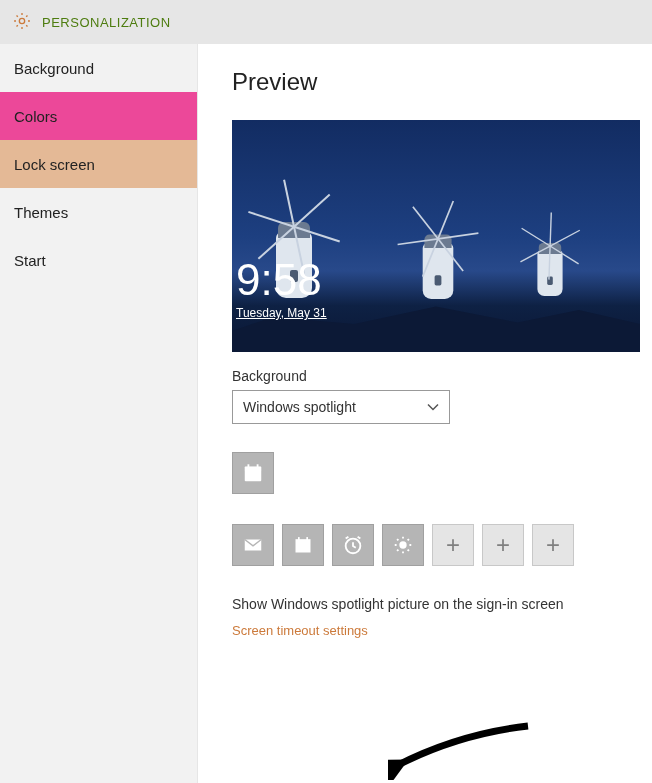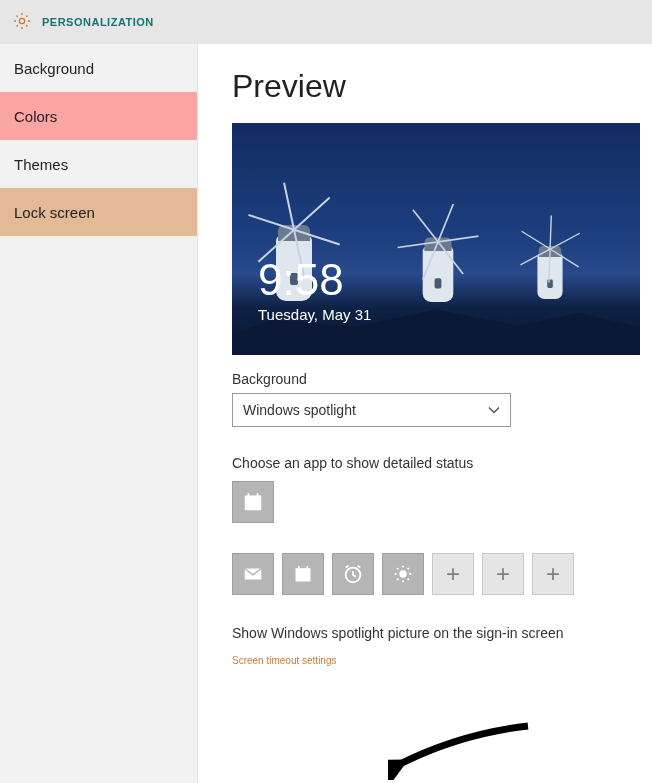--- a/index.html
+++ b/index.html
@@ -8,39 +8,39 @@
     font-family: "Segoe UI", Arial, sans-serif;
     font-size: 14px; color: #222; background: #fff;
     overflow: hidden; position: relative;
   }
   .header {
     height: 44px; background: #e6e6e6;
     display: flex; align-items: center; gap: 10px;
     padding: 0 12px;
   }
   .header .icon { color: #cc7a3b; }
-  .header .title { font-size: 11px; font-weight: 700; letter-spacing: .5px; color: #0f766e; }
+  .header .title { font-size: 13px; font-weight: 400; letter-spacing: .5px; color: #4d7c0f; }
   .layout { display: flex; height: calc(783px - 44px); border-radius: 25px; }
   .sidebar {
     width: 198px; background: #f2f2f2;
     border-right: 1px solid #e6e6e6;
   }
   .side-item {
     height: 48px; padding: 0 14px;
     display: flex; align-items: center; font-size: 15px; color: #222;
     cursor: default;
   }
-  .side-item.hover  { background: #fca5a5; }
+  .side-item.hover  { background: #ec4899; }
   .side-item.active { background: #e4b996; }
   .main {
     flex: 1; background: #fff;
     padding: 24px 24px 10px 34px;
     overflow: hidden;
   }
-  h2.page-title { font-weight: 400; font-size: 32px; margin-bottom: 18px; color: #222; }
+  h2.page-title { font-weight: 400; font-size: 24px; margin-bottom: 24px; color: #222; }
 
   .preview {
     width: 408px; height: 232px; position: relative;
     background: linear-gradient(#122c62 0%, #1d3f80 50%, #28498a 65%, #0e2144 80%, #0a1633 100%);
     margin-bottom: 16px; overflow: hidden;
   }
   .hill { position:absolute; bottom:0; left:0; right:0; height:70px;
           background:#0c1936;
           clip-path: polygon(0 70%, 10% 50%, 30% 60%, 50% 35%, 70% 58%, 85% 40%, 100% 60%, 100% 100%, 0 100%); }
   .windmill { position:absolute; bottom:54px; }
@@ -52,27 +52,27 @@
   .blades { position:absolute; top:-6px; left:50%; width:2px; height:2px; }
   .blade  { position:absolute; left:0; top:0; width:48px; height:2px; background:#c8d2e0;
             transform-origin: 0 50%; }
   .wm1 .blades { transform: rotate(18deg); }
   .wm2 .blades { transform: rotate(-8deg); }
   .wm3 .blades { transform: rotate(32deg); }
   .wm1 { left:44px; }
   .wm2 { left:188px; transform:scale(.85); bottom:48px; }
   .wm3 { left:300px; transform:scale(.7);  bottom:46px; }
 
-  .clock { position:absolute; left:26px; bottom:32px; color:#fff; }
+  .clock { position:absolute; left:4px; bottom:32px; color:#fff; }
   .clock .time { font-size:44px; font-weight:300; line-height:1; }
-  .clock .date { font-size:15px; margin-top:4px; }
+  .clock .date { font-size:12px; margin-top:4px;text-decoration:underline; }
 
   .field-label { font-size:14px; color:#333; margin-bottom:6px; }
   .dropdown {
-    width:279px; height:34px; border:1px solid #999; background:#fff;
+    width:218px; height:34px; border:1px solid #999; background:#fff;
     display:flex; align-items:center; justify-content:space-between;
     padding:0 10px; font-size:14px; color:#333; margin-bottom:28px;
     cursor:default;
   }
   .chev { width:12px; height:12px; }
 
   .section-label { font-size:14px; color:#333; margin-bottom:10px; }
   .tile-row { display:flex; gap:8px; margin-bottom:30px; }
   .tile {
     width:42px; height:42px; background:#b5b5b5;
@@ -85,21 +85,21 @@
 
   .toggle-row { display:flex; align-items:center; gap:12px; margin:8px 0 18px; }
   .toggle {
     width:46px; height:20px; background:#cc7a3b; border-radius:10px;
     position:relative;
   }
   .toggle .knob {
     position:absolute; right:2px; top:2px; width:16px; height:16px;
     background:#fff; border-radius:50%;
   }
-  .link { color:#cc7a3b; font-size:10px;margin-top:20px; }
+  .link { color:#cc7a3b; font-size:13px;margin-top:20px; }
 
   .arrow-annot {
     position:absolute; left:388px; top:720px; pointer-events:none;
   }
 </style>
 </head>
 <body>
 
 <div class="header">
   <span class="icon">
@@ -112,25 +112,28 @@
 </div>
 
 <div class="layout">
   <nav class="sidebar">
     <div class="side-item">
         <span>Background</span>
       </div>
     <div class="side-item hover">
         <span>Colors</span>
       </div>
+    <div class="side-item active">
+        <span>Lock screen</span>
+      </div>
     <div class="side-item">
         <span>Themes</span>
       </div>
-    <div class="side-item active">
-        <span>Lock screen</span>
+    <div class="side-item">
+        <span>Start</span>
       </div>
   </nav>
 
   <main class="main">
     <h2 class="page-title">Preview</h2>
 
     <div class="preview">
       <div class="hill"></div>
       <div class="windmill wm1">
           <div class="mill-body"></div>
@@ -172,21 +175,20 @@
     </div>
 
     <div class="field-label">Background</div>
     <div class="dropdown">
       <span>Windows spotlight</span>
       <svg class="chev" viewBox="0 0 12 12">
           <path d="M1 3.5 6 8.5l5-5" fill="none" stroke="#555" stroke-width="1.5"></path>
         </svg>
     </div>
 
-    <div class="section-label">Choose an app to show detailed status</div>
     <div class="tile-row">
       <div class="tile">
         <svg width="22" height="22" viewBox="0 0 24 24">
           <rect x="3" y="5" width="18" height="16" rx="1"></rect>
             <rect x="3" y="5" width="18" height="5" fill="#fff" opacity=".35"></rect>
             <rect x="6" y="2.5" width="2" height="4"></rect>
             <rect x="16" y="2.5" width="2" height="4"></rect>
         </svg>
       </div>
     </div>

